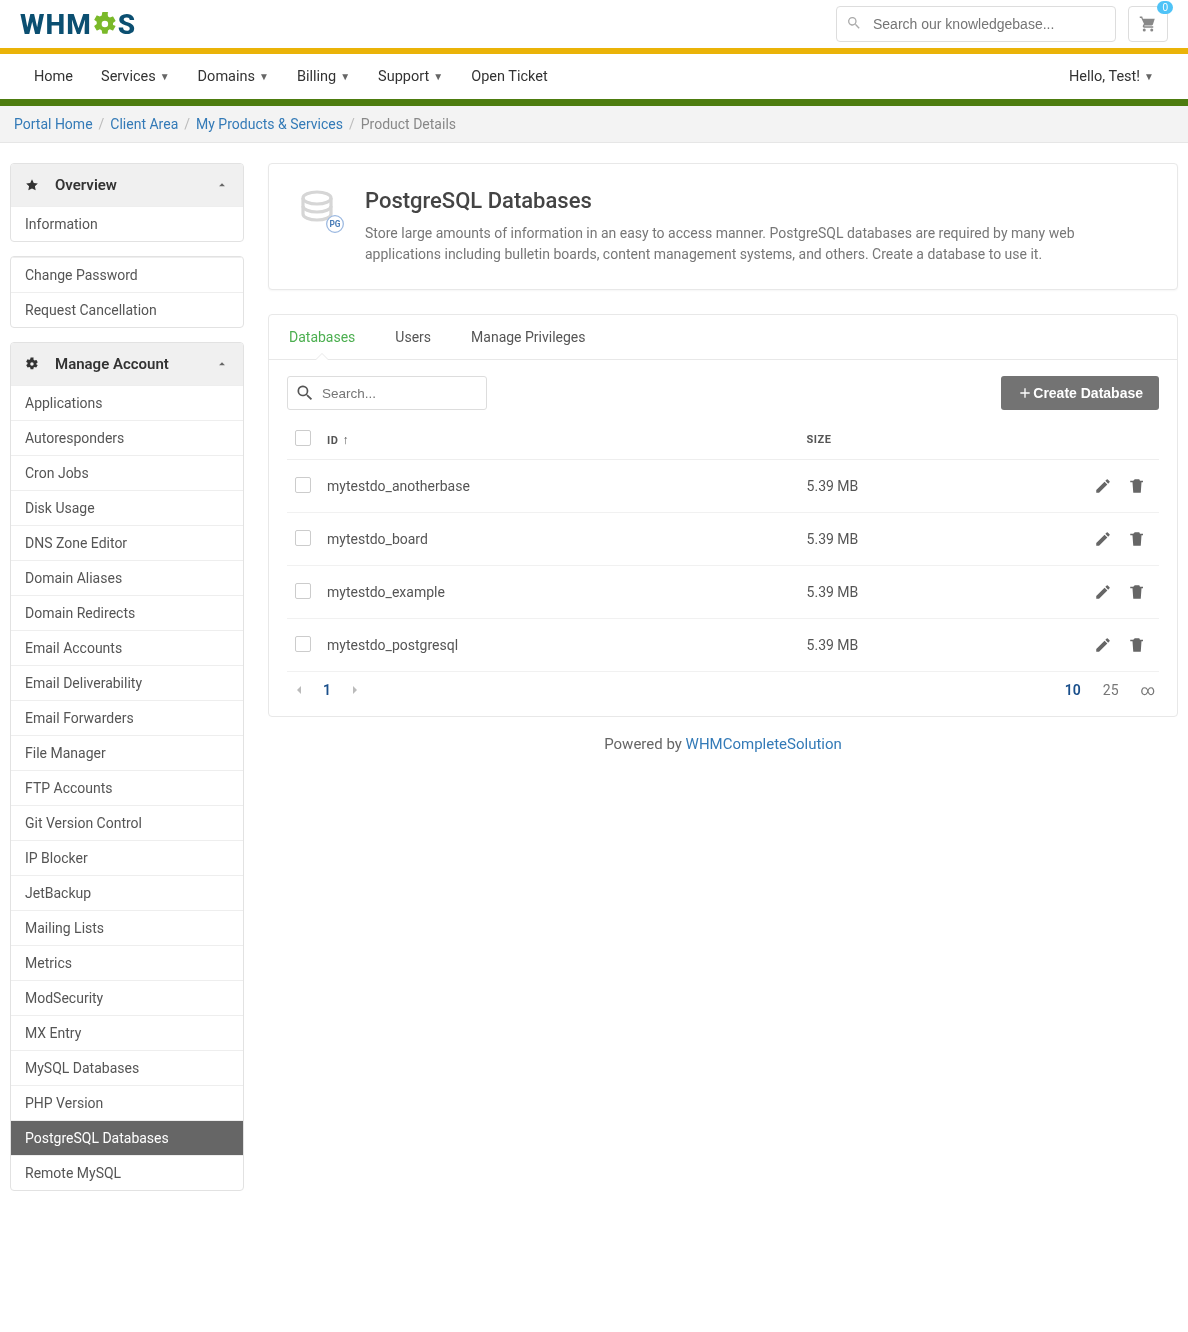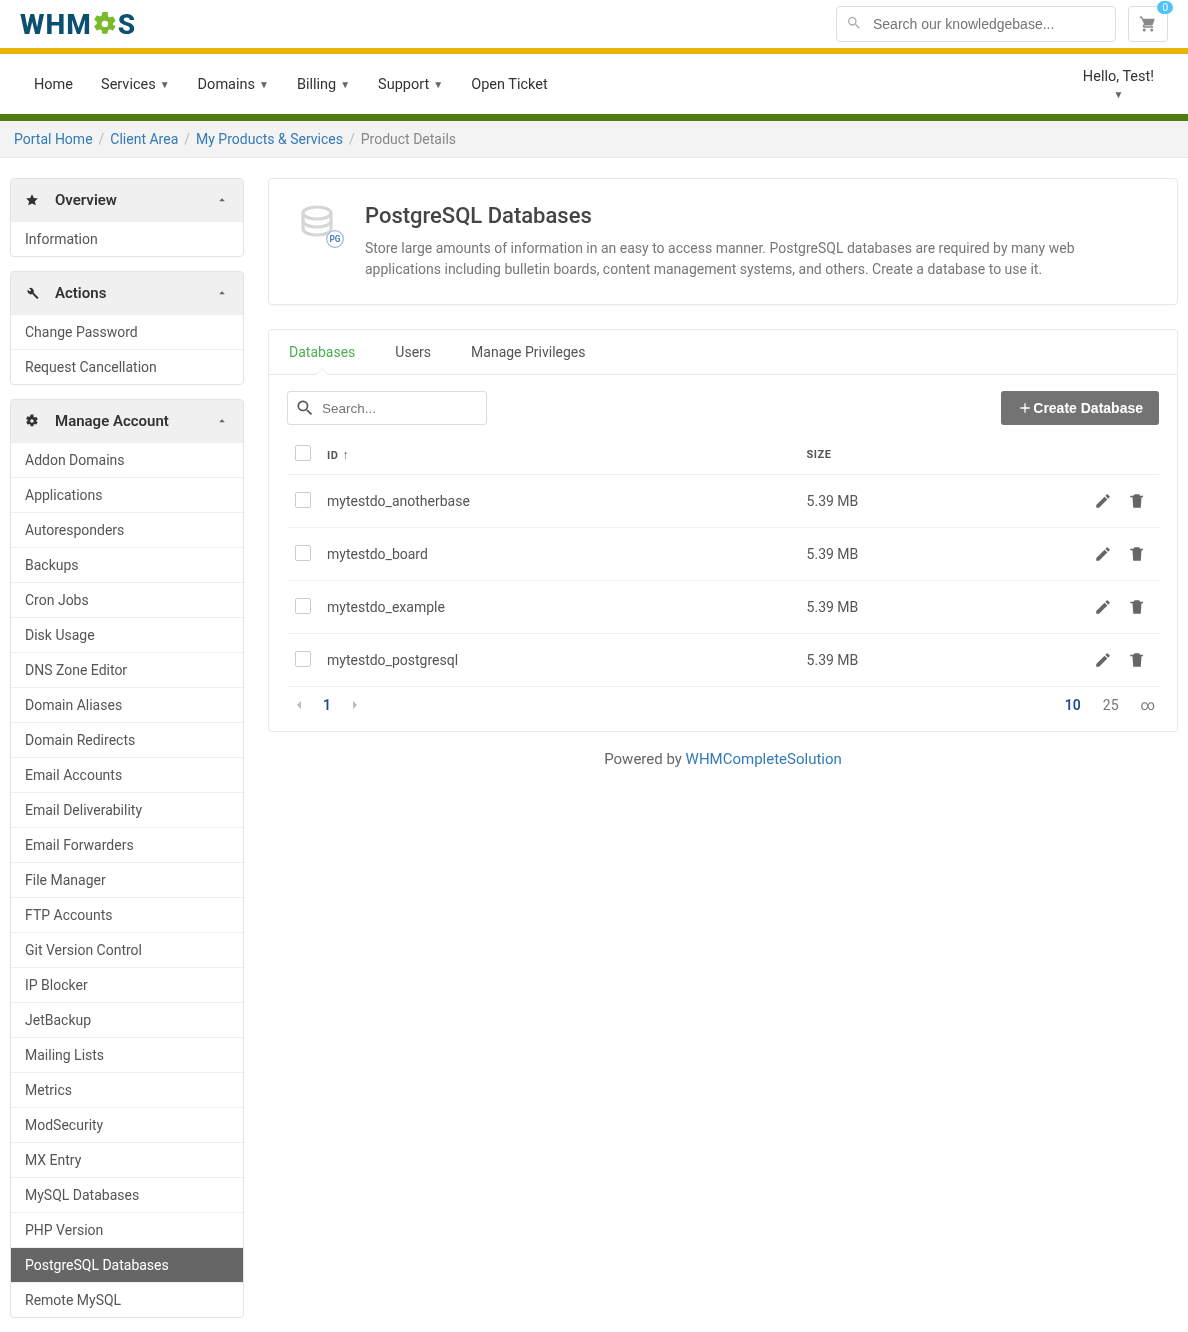--- a/index.html
+++ b/index.html
@@ -14,21 +14,21 @@
 .kb-search { position: relative; }
 .kb-search input { width: 280px; height: 36px; border: 1px solid #ddd; border-radius: 4px; padding: 0 12px 0 36px; font-size: 14px; color: #888; }
 .kb-search .search-ico { position: absolute; left: 10px; top: 9px; color: #aaa; }
 .cart-btn { position: relative; width: 40px; height: 36px; border: 1px solid #ddd; border-radius: 4px; display: flex; align-items: center; justify-content: center; color: #888; background: #fff; cursor: pointer; }
 .cart-badge { position: absolute; top: -6px; right: -6px; background: #4fc3f7; color: #fff; font-size: 10px; border-radius: 8px; padding: 1px 5px; }
 
 
 .main-nav { display: flex; align-items: center; padding: 0 20px; border-bottom: 7px solid #4d7c0f; text-align: center; }
 .main-nav .nav-item { padding: 14px 14px; color: #333; font-size: 14.5px; cursor: pointer; display: inline-flex; align-items: center; gap: 4px; }
 .main-nav .nav-item .caret { font-size: 10px; color: #666; }
-.nav-right { margin-left: auto; flex-direction: column; }
+.nav-right { margin-left: auto; }
 
 
 .breadcrumb { background: #f3f3f3; padding: 10px 14px; font-size: 14px; color: #555; border-bottom: 1px solid #e6e6e6; }
 .breadcrumb .crumb { color: #337ab7; cursor: pointer; }
 .breadcrumb .crumb.current { color: #888; cursor: default; }
 .breadcrumb .sep { color: #bbb; padding: 0 6px; }
 
 
 .layout { display: flex; align-items: flex-start; padding: 20px 10px; gap: 24px; }
 .sidebar { width: 234px; flex: none; }
@@ -168,33 +168,20 @@
               <path d="M7 14l5-5 5 5z"></path>
             </svg>
           </span>
       </div>
       <ul class="panel-list" id="overview-list">
           <li>Information</li>
         </ul>
     </div>
 
     <div class="panel">
-      <div class="panel-header">
-        <span>
-            <svg width="14" height="14" viewBox="0 0 24 24" fill="currentColor">
-              <path d="M22.7 19.3 14.9 11.5a6 6 0 0 0-7.8-7.8l3.5 3.5-2.4 2.4L4.7 6.1a6 6 0 0 0 7.8 7.8l7.8 7.8a1 1 0 0 0 1.4 0l1-1a1 1 0 0 0 0-1.4Z"></path>
-            </svg>
-          </span>
-        <span>Actions</span>
-        <span class="chev">
-            <svg width="14" height="14" viewBox="0 0 24 24" fill="currentColor">
-              <path d="M7 14l5-5 5 5z"></path>
-            </svg>
-          </span>
-      </div>
       <ul class="panel-list" id="actions-list">
           <li>Change Password</li>
           <li>Request Cancellation</li>
         </ul>
     </div>
 
     <div class="panel">
       <div class="panel-header">
         <span>
             <svg width="14" height="14" viewBox="0 0 24 24" fill="currentColor">
@@ -202,24 +189,22 @@
             </svg>
           </span>
         <span>Manage Account</span>
         <span class="chev">
             <svg width="14" height="14" viewBox="0 0 24 24" fill="currentColor">
               <path d="M7 14l5-5 5 5z"></path>
             </svg>
           </span>
       </div>
       <ul class="panel-list" id="manage-list">
-          <li>Addon Domains</li>
           <li>Applications</li>
           <li>Autoresponders</li>
-          <li>Backups</li>
           <li>Cron Jobs</li>
           <li>Disk Usage</li>
           <li>DNS Zone Editor</li>
           <li>Domain Aliases</li>
           <li>Domain Redirects</li>
           <li>Email Accounts</li>
           <li>Email Deliverability</li>
           <li>Email Forwarders</li>
           <li>File Manager</li>
           <li>FTP Accounts</li>

